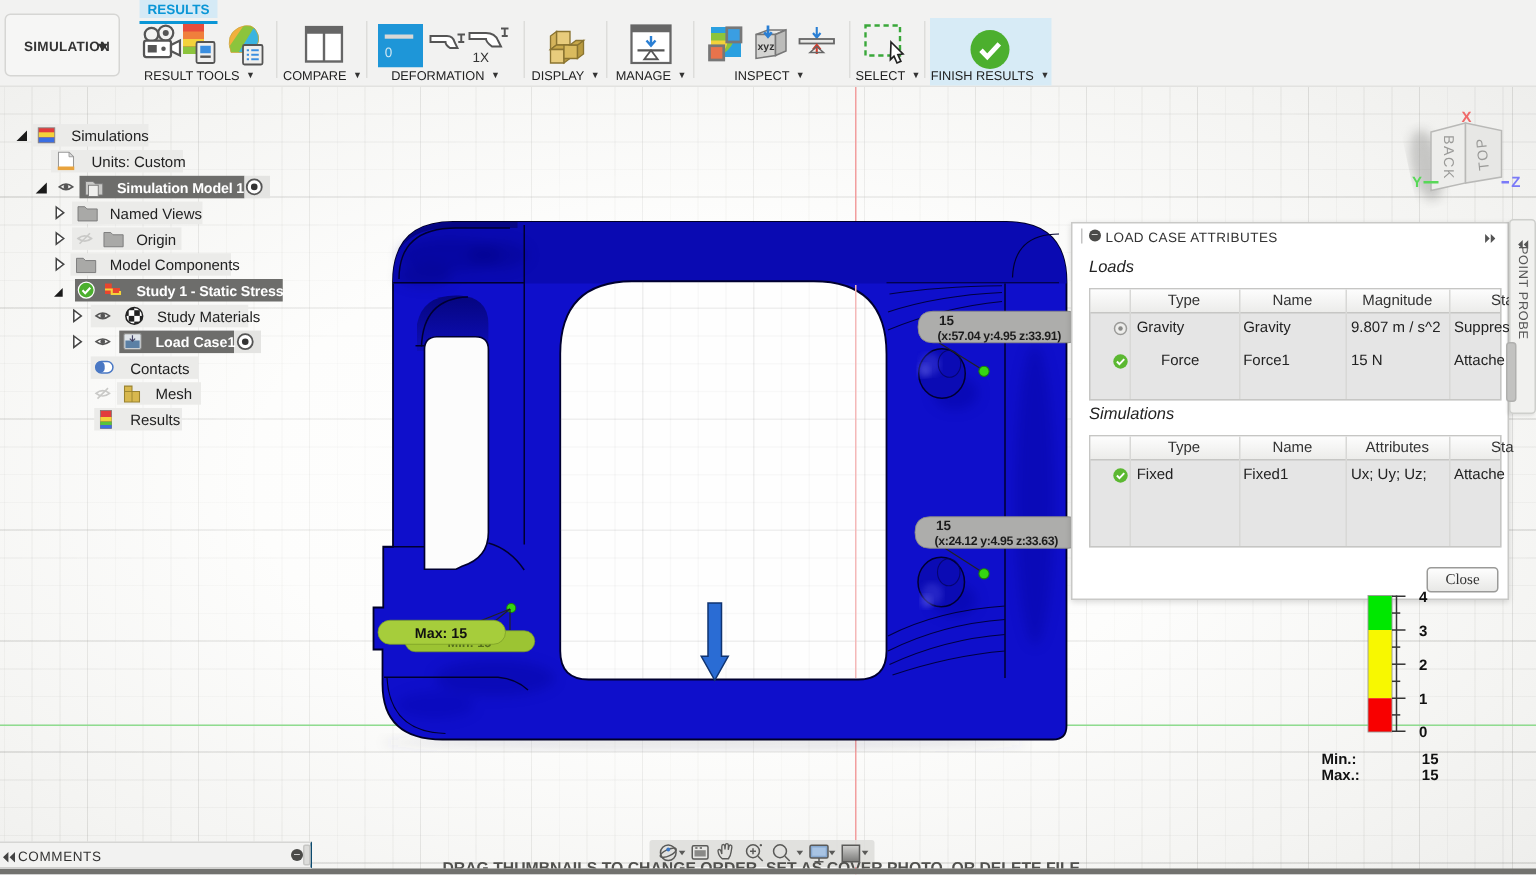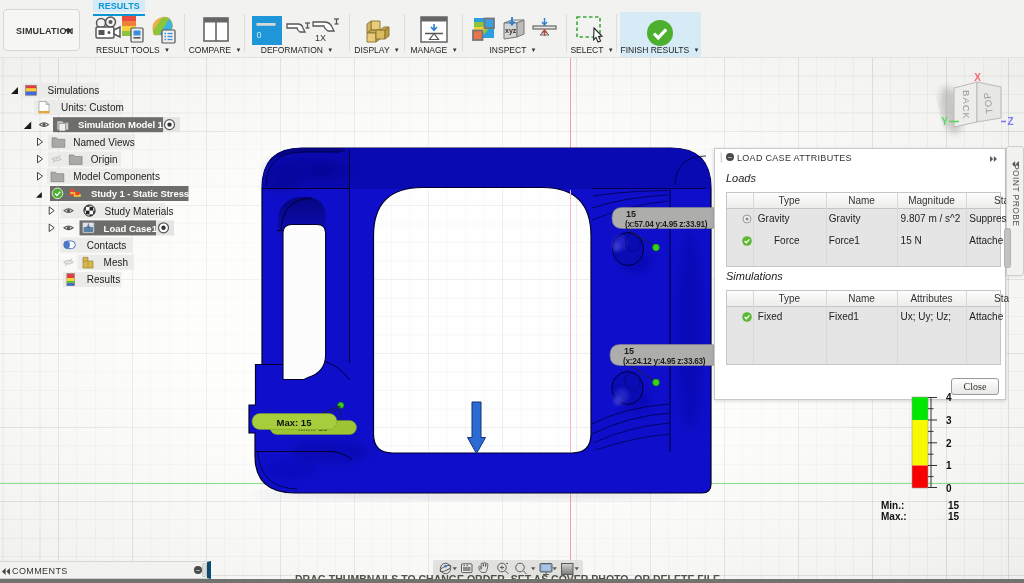--- a/index.html
+++ b/index.html
@@ -24,21 +24,21 @@
 #tab{position:absolute;left:93px;top:0;width:52px;height:12px;background:#d5eaf6;color:#0a96d6;font-size:9px;font-weight:bold;text-align:center;line-height:13px;}
 #tabbar{position:absolute;left:93px;top:13.5px;width:52px;height:2.5px;background:#0a96d6;}
 .glabel{position:absolute;top:45px;font-size:8.5px;color:#222;text-align:center;white-space:nowrap;transform:translateX(-50%);}
 .gsep{position:absolute;top:14px;height:38px;width:1px;background:#dddddb;}
 .caret{display:inline-block;margin-left:2px;font-size:6px;vertical-align:1px;color:#333;}
 #finishbg{position:absolute;left:620px;top:12px;width:81px;height:45px;background:#d7ebf6;}
 .ticon{position:absolute;top:16px;}
 
 #browserbar{position:absolute;left:0;top:62px;width:207px;height:16px;background:#f2f2f1;border-bottom:1px solid #cfcfcd;border-right:1px solid #cfcfcd;font-size:9px;color:#333;}
 #browserbar .t{position:absolute;left:12px;top:3.5px;letter-spacing:.4px;}
-#commentsbar{position:absolute;left:0;top:561px;width:207px;height:16px;background:#f2f2f1;border-top:1px solid #d6d6d4;border-bottom:1px solid #cfcfcd;border-right:4px solid #0c4a6e;font-size:9px;color:#333;}
+#commentsbar{position:absolute;left:0;top:561px;width:207px;height:16px;background:#f2f2f1;border-top:1px solid #d6d6d4;border-bottom:1px solid #cfcfcd;border-right:1px solid #0c4a6e;font-size:9px;color:#333;}
 #commentsbar .t{position:absolute;left:12px;top:3.5px;letter-spacing:.4px;}
 .dcirc{position:absolute;width:8px;height:8px;border-radius:50%;background:#4a4a48;color:#fff;font-size:7px;line-height:8px;text-align:center;}
 .grip{position:absolute;width:3px;height:12px;border-radius:1.5px;background:#dcdcda;border:1px solid #c6c6c4;}
 
 #attr{position:absolute;left:714px;top:148px;width:290px;height:250px;background:#ffffff;border:1px solid #c9c9c7;box-shadow:0 1px 4px rgba(0,0,0,.15);}
 #attr .hdr{position:absolute;left:0;top:0;width:100%;height:16px;font-size:9px;color:#333;letter-spacing:.3px;}
 #attr .sect{position:absolute;font-size:11px;color:#222;font-style:italic;}
 .tbl{position:absolute;border:1px solid #c6c6c4;background:#e5e5e5;}
 .tbl .thead{position:absolute;left:0;top:0;width:100%;height:15px;background:linear-gradient(#fdfdfd,#ececea);border-bottom:1px solid #c6c6c4;}
 .tbl .th{position:absolute;top:1.5px;font-size:10px;color:#333;text-align:center;}

